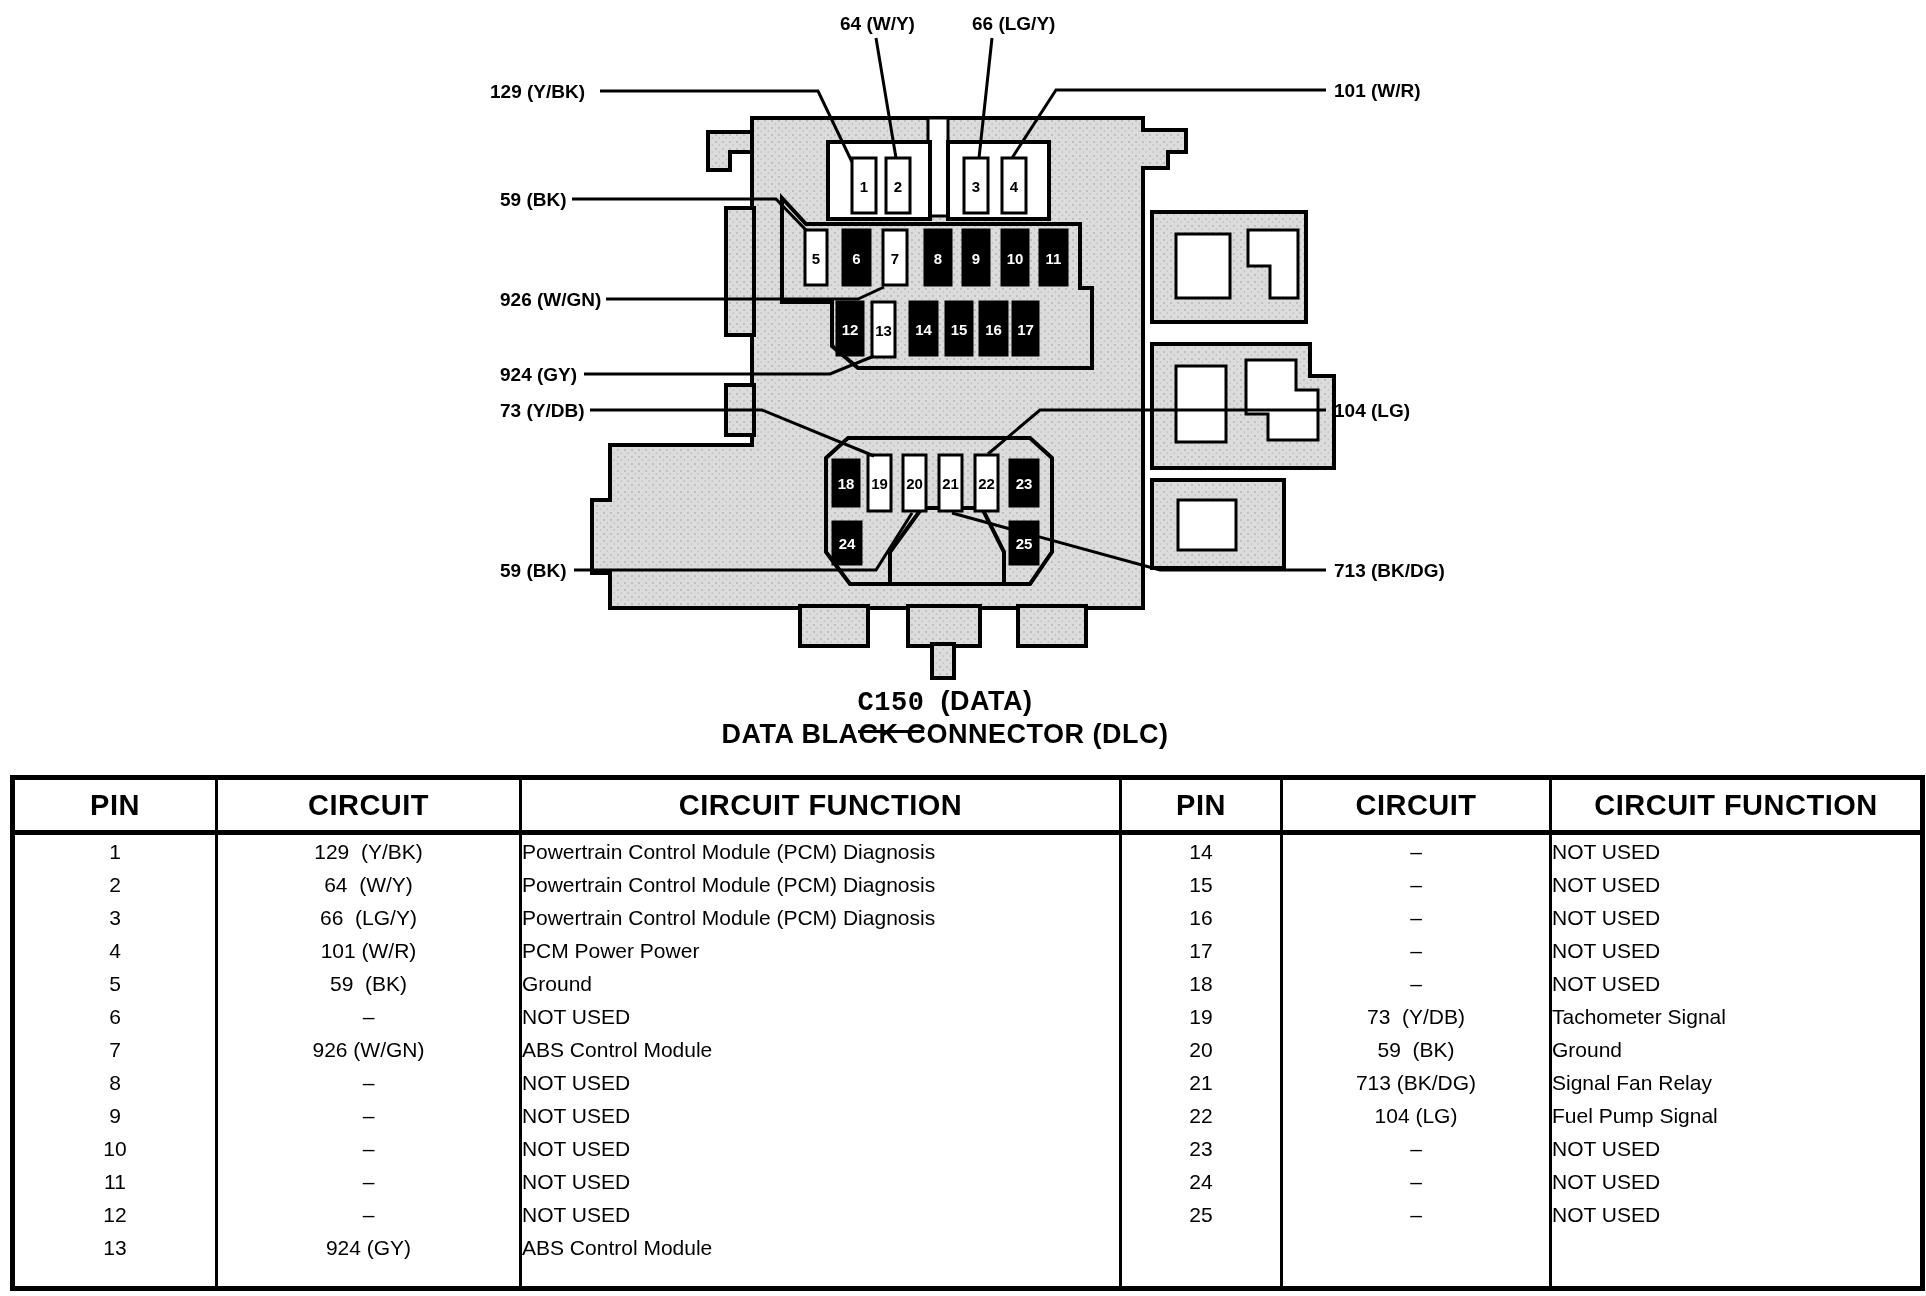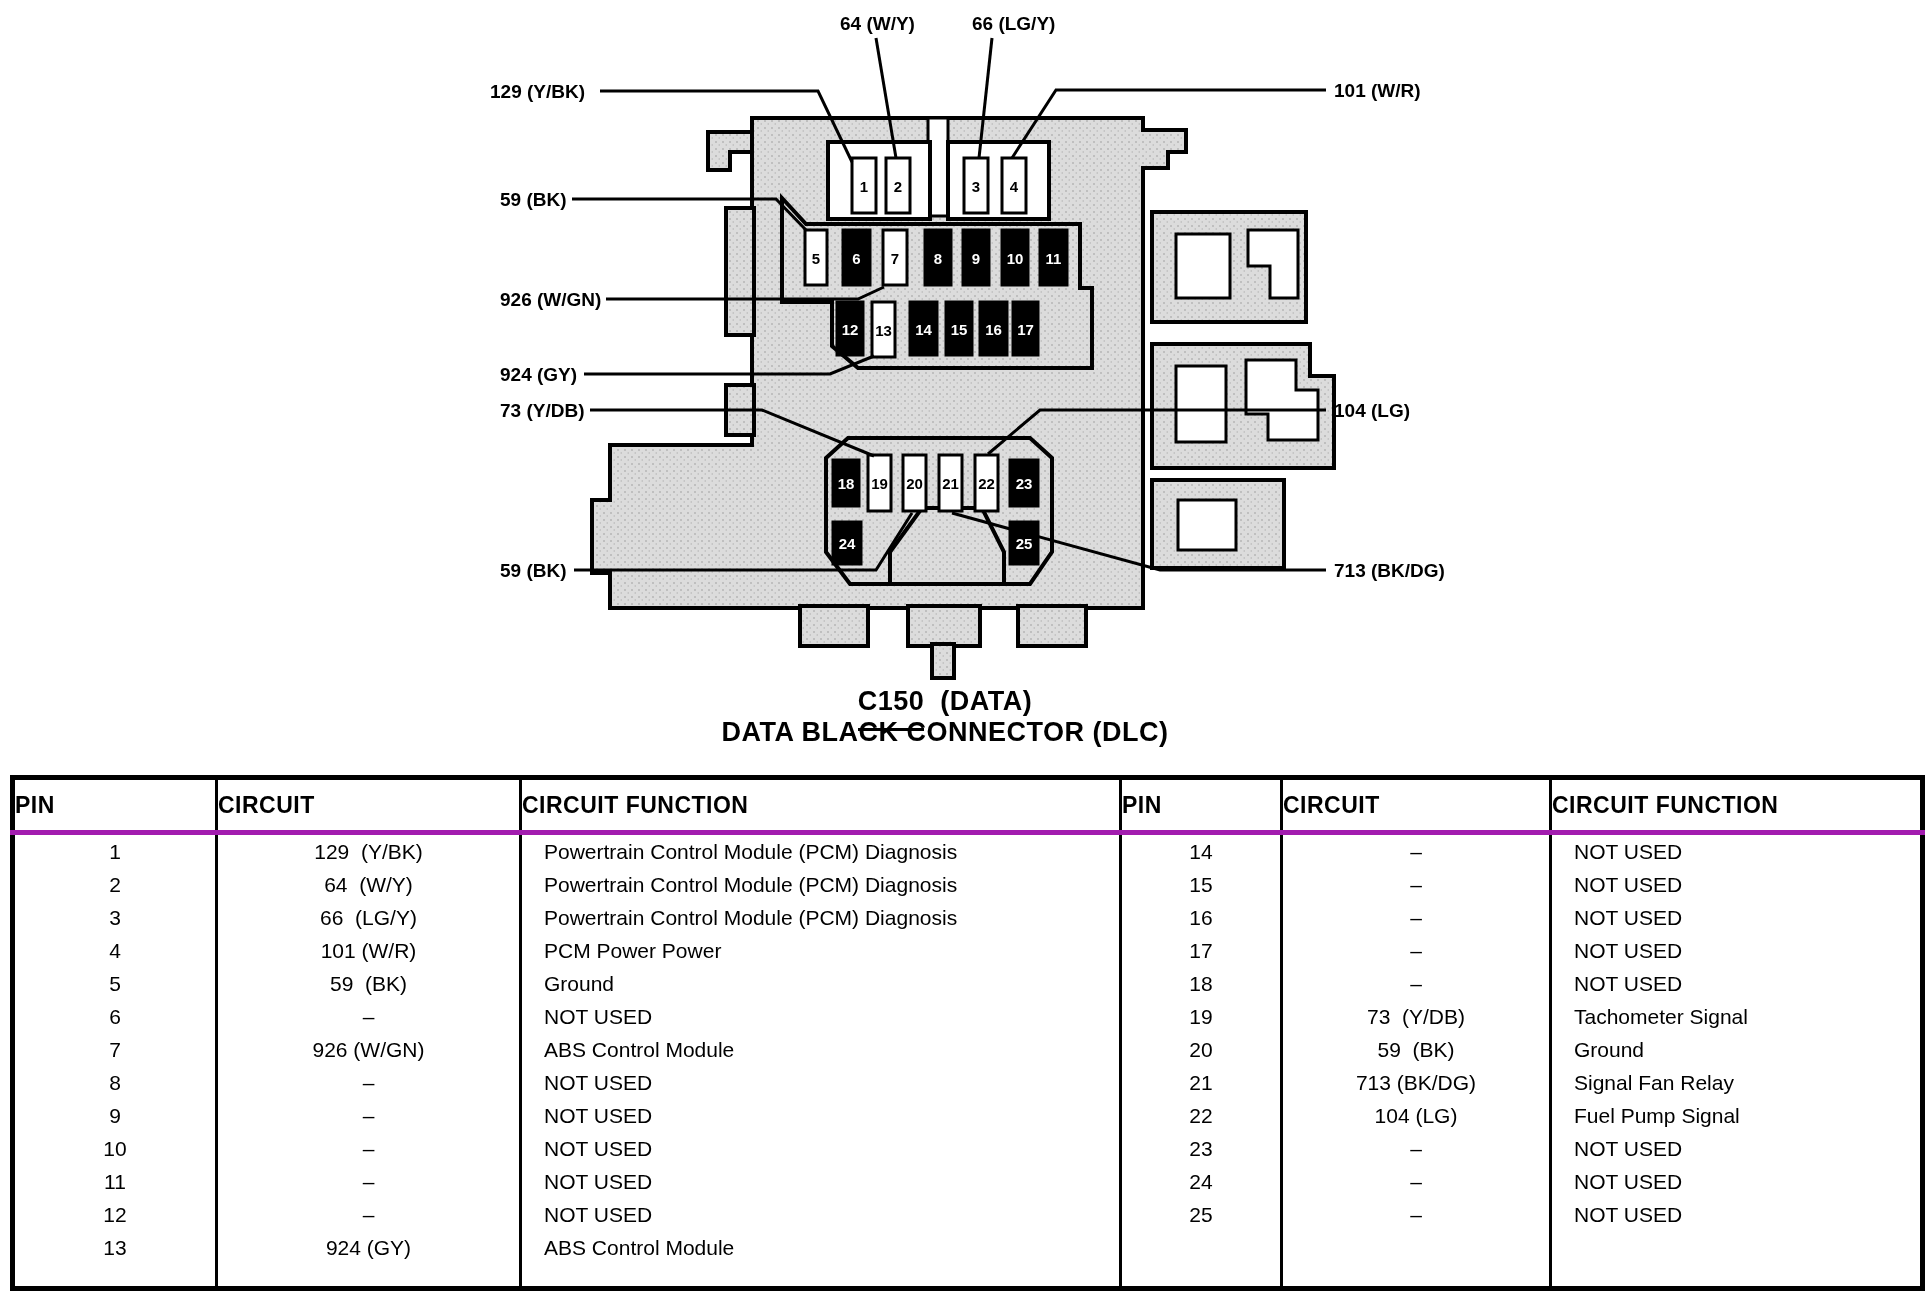--- a/index.html
+++ b/index.html
@@ -3,33 +3,33 @@
 <meta charset="utf-8">
 <style>
   html,body{margin:0;padding:0;background:#fff;}
   #stage{position:relative;width:1926px;height:1296px;background:#fff;overflow:hidden;
          font-family:"Liberation Sans",sans-serif;color:#000;}
   #diagram{position:absolute;left:0;top:0;}
   svg text{font-family:"Liberation Sans",sans-serif;}
   .wire-label{font-size:19px;font-weight:bold;fill:#000;}
   #caption{position:absolute;left:645px;top:686px;width:600px;text-align:center;
            font-weight:bold;font-size:27px;line-height:31px;letter-spacing:.5px;}
-  #caption .u{border-bottom:3px solid #000;padding-bottom:12px;}
+  #caption .u{border-bottom:3px solid #000;padding-bottom:12px;font-family:Liberation Mono, monospace;}
   #pinout{position:absolute;left:10px;top:775px;width:1910px;height:508px;
           border-collapse:collapse;table-layout:fixed;
           font-size:21px;line-height:33px;}
   #pinout th,#pinout td{border-left:3px solid #000;border-right:3px solid #000;
           padding:0;white-space:pre;overflow:hidden;}
   #pinout{border:5px solid #000;}
-  #pinout thead th{height:50px;font-size:23px;font-weight:bold;letter-spacing:.5px;
-          border-bottom:5px solid #a21caf;text-align:left;vertical-align:middle;}
+  #pinout thead th{height:50px;font-size:29px;font-weight:bold;letter-spacing:.5px;
+          border-bottom:5px solid #000000;text-align:center;vertical-align:middle;}
   #pinout tbody td{height:33px;}
   #pinout td.pin{text-align:center;}
   #pinout td.circuit{text-align:center;}
-  #pinout td.func{text-align:left;padding-left:22px;}
+  #pinout td.func{text-align:left;padding-left:0;}
   #pinout tr.spacer td{height:22px;}
 </style>
 </head>
 <body>
 
 <div id="stage">
 
   <svg id="diagram" width="1926" height="772" viewBox="0 0 1926 772">
     <defs>
       <pattern id="stip" width="7" height="7" patternUnits="userSpaceOnUse">

